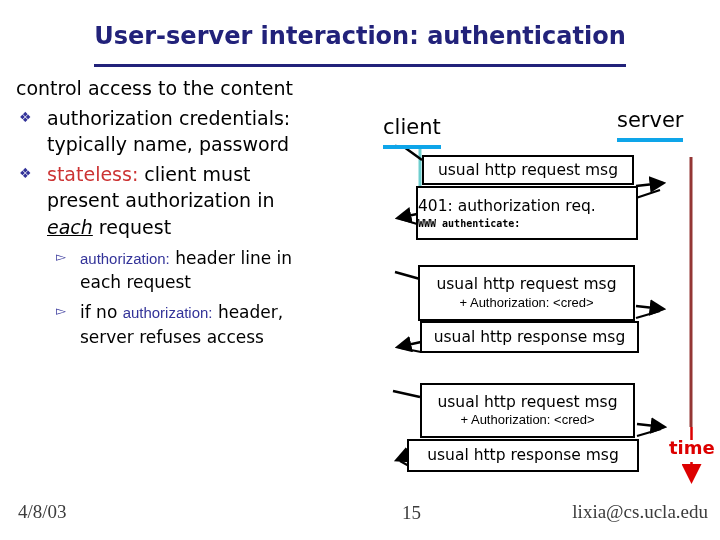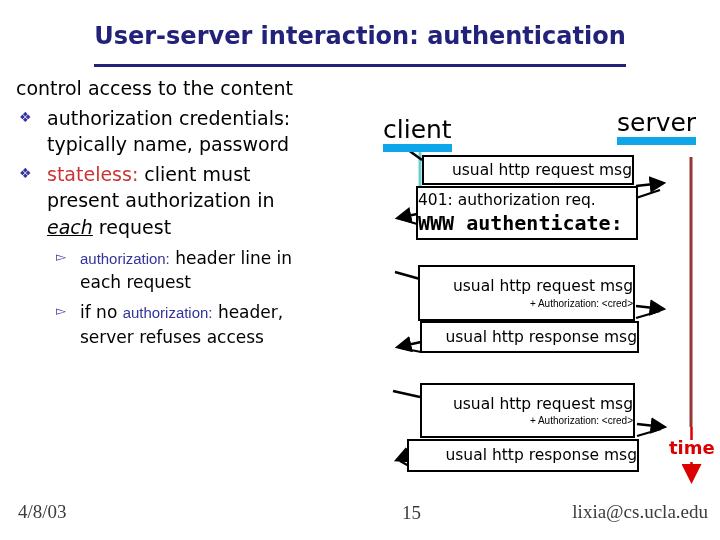--- a/index.html
+++ b/index.html
@@ -18,33 +18,33 @@
   .left-col{position:absolute;left:16px;top:76px;width:378px;z-index:2;}
   .intro{font-size:19px;line-height:1.35;margin-bottom:3px;}
   .bullet{position:relative;padding-left:31px;font-size:19px;line-height:1.4;margin-top:3px;}
   .bullet .glyph{position:absolute;left:3px;top:3px;font-size:14px;color:#333399;}
   .sub-bullet{position:relative;padding-left:64px;font-size:17px;line-height:1.45;margin-top:5px;}
   .sub-bullet .glyph{position:absolute;left:40px;top:2px;font-size:13px;color:#333399;}
   .kw-red{color:#cc3333;}
   .inline-code{color:#333399;font-family:"Liberation Sans",sans-serif;font-size:0.88em;}
   .em{font-style:italic;text-decoration:underline;}
   
-  .endpoint{position:absolute;font-size:25px;border-bottom:8px solid #0ea5e9;padding-bottom:0px;z-index:2;}
+  .endpoint{position:absolute;font-size:21px;border-bottom:4px solid #0ea5e9;padding-bottom:6px;z-index:2;}
   .lbl-client{left:383px;top:115px;}
   .lbl-server{left:617px;top:108px;}
   .lbl-time{position:absolute;left:669px;top:437px;color:#dd0000;font-size:18px;font-weight:bold;z-index:3;}
   
   .box{
     position:absolute;background:#fff;border:2px solid #000;z-index:2;
-    display:flex;flex-direction:column;justify-content:center;align-items:flex-end;
+    display:flex;flex-direction:column;justify-content:center;align-items:center;
     font-size:15.5px;line-height:1.3;text-align:center;box-sizing:border-box;
   }
   .box.align-left{align-items:flex-start;text-align:left;}
-  .mono-line{font-family:"DejaVu Sans Mono",monospace;font-weight:bold;font-size:20px;}
-  .arial-line{font-family:"Liberation Sans",sans-serif;font-size:10px;}
+  .mono-line{font-family:"DejaVu Sans Mono",monospace;font-weight:bold;font-size:10px;}
+  .arial-line{font-family:"Liberation Sans",sans-serif;font-size:13px;}
   #boxA{left:422px;top:155px;width:212px;height:30px;}
   #boxB{left:416px;top:186px;width:222px;height:54px;}
   #boxC{left:418px;top:265px;width:217px;height:56px;}
   #boxD{left:420px;top:321px;width:219px;height:32px;}
   #boxE{left:420px;top:383px;width:215px;height:55px;}
   #boxF{left:407px;top:439px;width:232px;height:33px;}
   
   .arrow-layer{position:absolute;left:0;top:0;z-index:1;}
   
   .footer-item{position:absolute;font-family:"Liberation Serif",serif;font-size:19px;color:#3c3c3c;z-index:2;}

